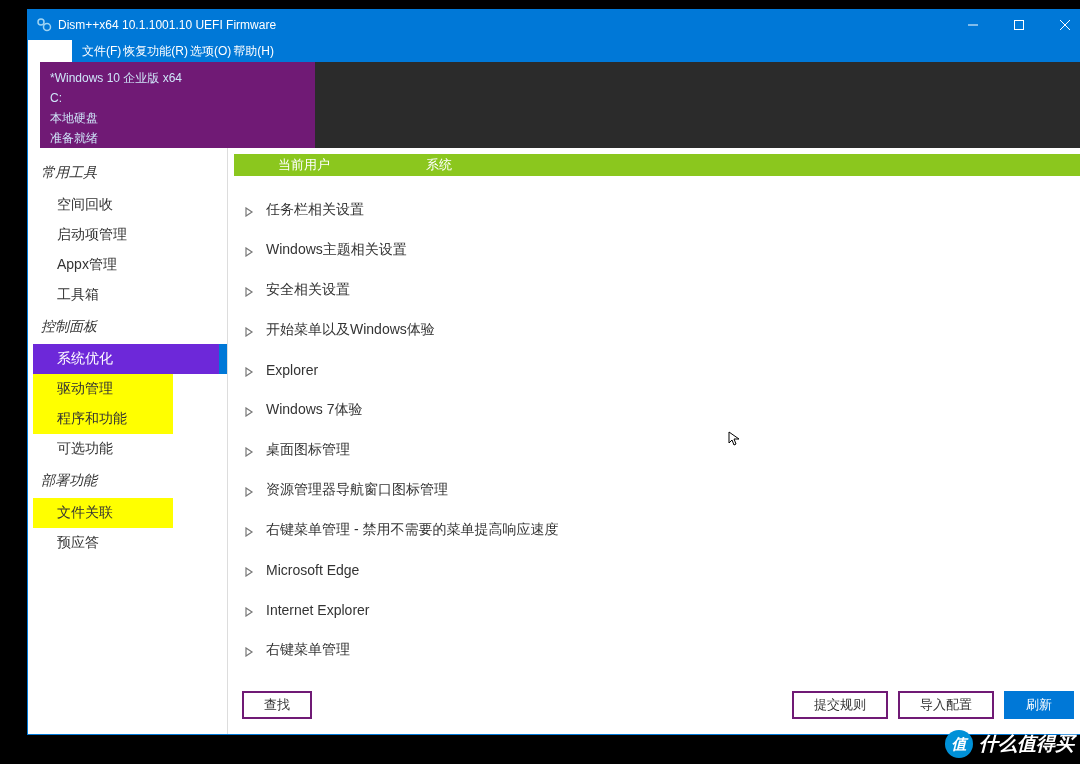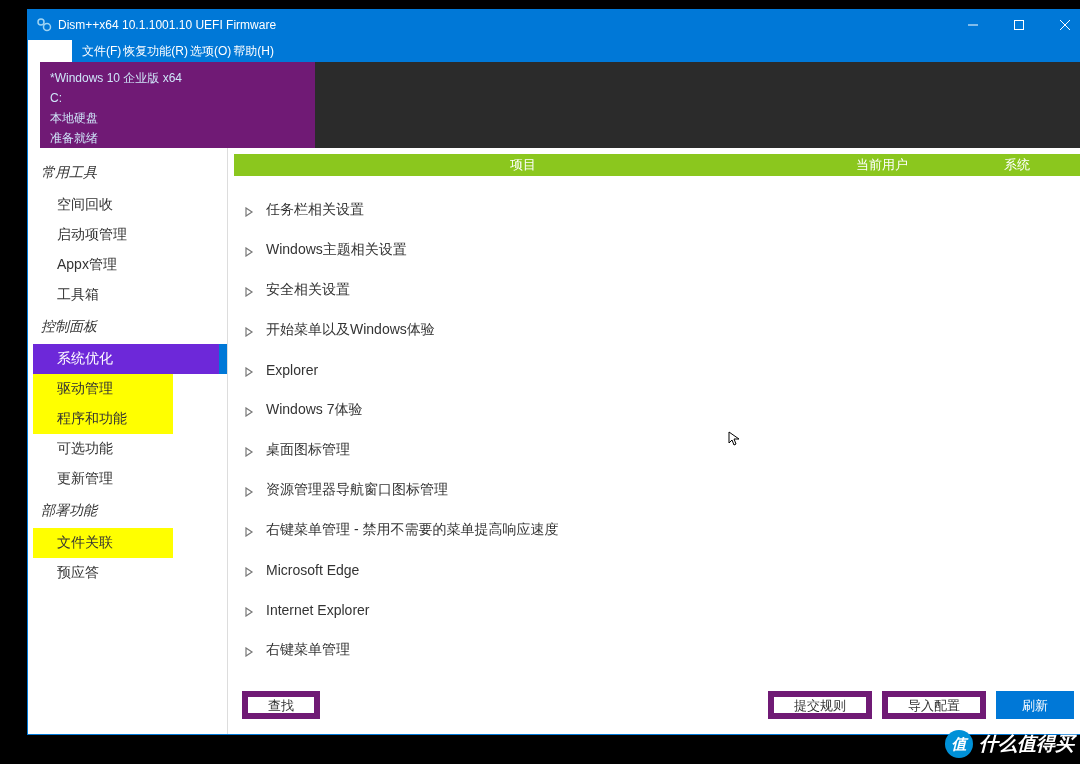--- a/index.html
+++ b/index.html
@@ -27,21 +27,21 @@
 .columns { background: #8bc71e; color: #fff; height: 22px; display: flex; align-items: center; font-size: 13px; }
 .col-project { flex: 1; text-align: center; }
 .col-user { width: 140px; text-align: center; }
 .col-system { width: 130px; text-align: center; }
 .tree { flex: 1; overflow-y: scroll; padding: 14px 0; }
 .tree-item { display: flex; align-items: center; height: 40px; padding-left: 10px; font-size: 14px; color: #333; }
 .tree-arrow { width: 12px; height: 12px; margin-right: 10px; }
 .tree-arrow svg { width: 10px; height: 10px; fill: #777; }
 .footer { height: 50px; display: flex; align-items: center; padding: 0 8px 8px 8px; gap: 10px; }
 .footer-spacer { flex: 1; }
-.btn { border: 6px solid #701a75; background: #fff; color: #333; height: 28px; padding: 0 20px; font-size: 13px; font-family: inherit; cursor: default; }
+.btn { border: 2px solid #701a75; background: #fff; color: #333; height: 28px; padding: 0 20px; font-size: 13px; font-family: inherit; cursor: default; }
 .btn.primary { background: #0078d7; color: #fff; border-color: #0078d7; }
 .tree::-webkit-scrollbar { width: 17px; }
 .tree::-webkit-scrollbar-track { background: #f0f0f0; }
 .tree::-webkit-scrollbar-thumb { background: #c1c1c1; }
 .cursor { position: absolute; top: 431px; left: 728px; width: 16px; height: 16px; pointer-events: none; }
 .watermark { position: absolute; bottom: 6px; right: 6px; display: flex; align-items: center; gap: 6px; }
 .watermark-badge { width: 28px; height: 28px; border-radius: 50%; background: #0091d8; color: #fff; display: flex; align-items: center; justify-content: center; font-size: 15px; font-weight: bold; font-style: italic; }
 .watermark-text { color: #fff; font-size: 19px; font-weight: bold; font-style: italic; }
 </style>
 </head>
@@ -98,29 +98,27 @@
         <div class="group-header">常用工具</div>
         <div class="sidebar-item">空间回收</div>
         <div class="sidebar-item">启动项管理</div>
         <div class="sidebar-item">Appx管理</div>
         <div class="sidebar-item">工具箱</div>
         <div class="group-header">控制面板</div>
         <div class="sidebar-item selected">系统优化</div>
         <div class="sidebar-item hl">驱动管理</div>
         <div class="sidebar-item hl">程序和功能</div>
         <div class="sidebar-item">可选功能</div>
-        <div class="sidebar-item">更新管理</div>
         <div class="group-header">部署功能</div>
         <div class="sidebar-item hl">文件关联</div>
         <div class="sidebar-item">预应答</div>
       </div>
 
     <div class="main">
       <div class="columns">
-        <div class="col-project">项目</div>
         <div class="col-user">当前用户</div>
         <div class="col-system">系统</div>
       </div>
       <div class="tree" id="tree">
           <div class="tree-item">
             <span class="tree-arrow"><svg viewBox="0 0 10 10">
                 <path d="M2 1 L8 5 L2 9 Z" fill="none" stroke="#777" stroke-width="1.2"></path>
               </svg></span>
             <span>任务栏相关设置</span>
           </div>

